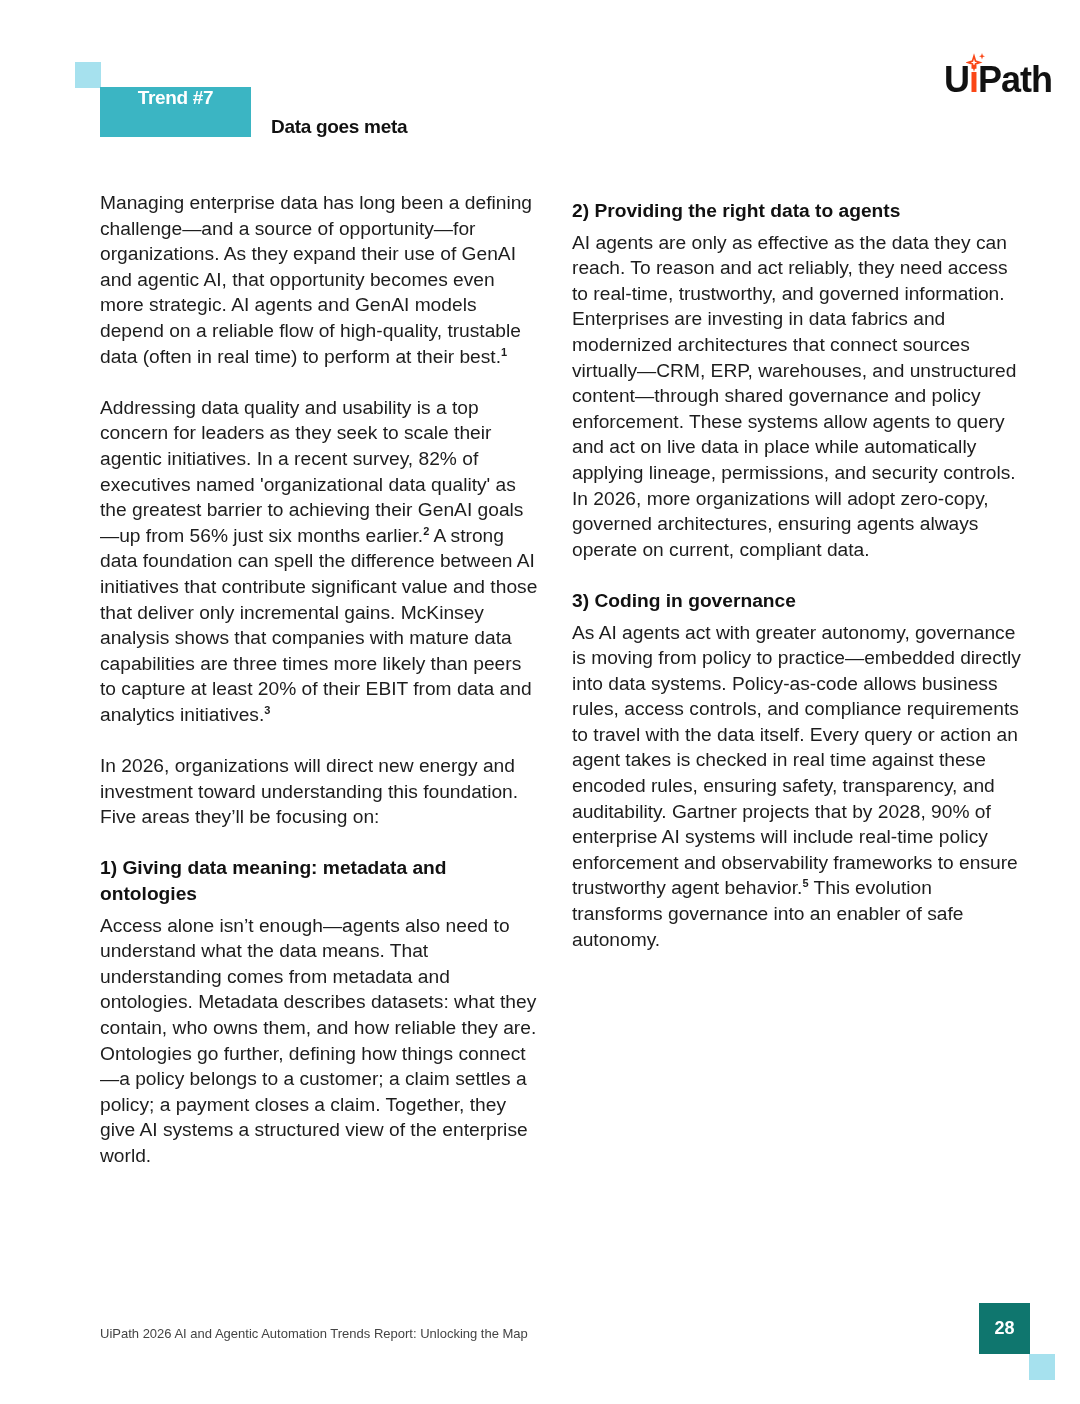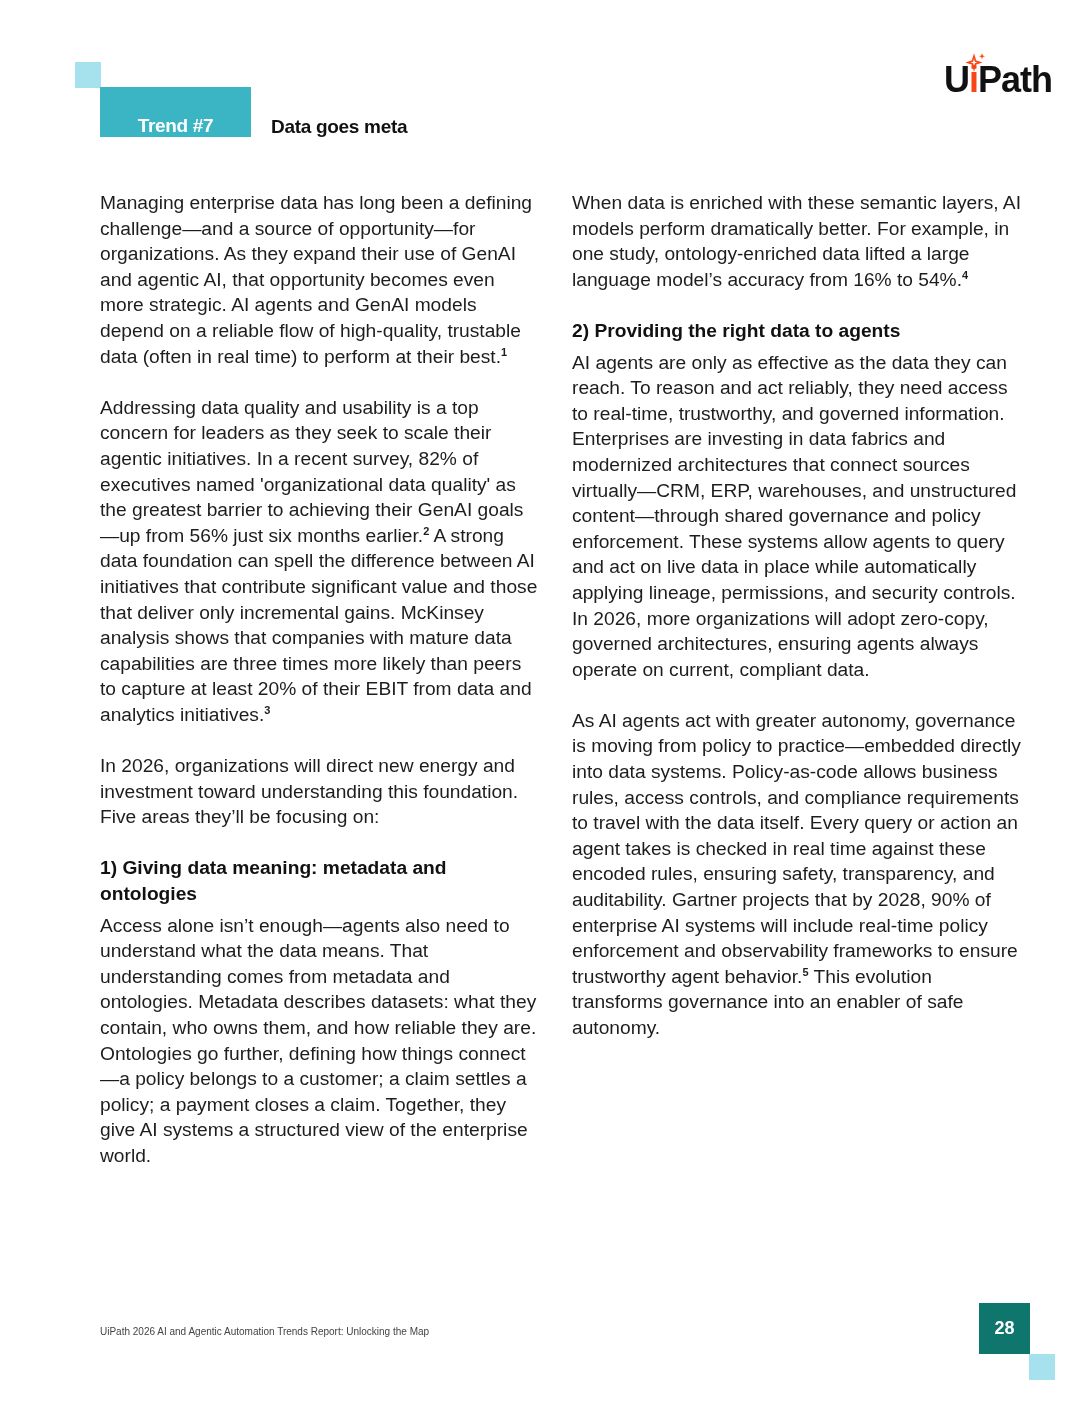--- a/index.html
+++ b/index.html
@@ -3,34 +3,34 @@
 <meta charset="utf-8">
 <style>
   html, body { margin: 0; padding: 0; }
   body {
     width: 1080px; height: 1404px; background: #ffffff; position: relative; overflow: hidden;
     font-family: "Liberation Sans", "DejaVu Sans", sans-serif; color: #1a1a1a;
   }
   .deco-square-top { position: absolute; left: 75px; top: 62px; width: 26px; height: 26px; background: #a6e1ee; }
   .trend-tag {
     position: absolute; left: 100px; top: 87px; width: 151px; height: 50px; background: #3bb5c3;
-    color: #fff; font-weight: bold; font-size: 19px; display: flex; align-items: flex-end; justify-content: center;
+    color: #fff; font-weight: bold; font-size: 19px; display: flex; align-items: flex-start; justify-content: center;
     letter-spacing: -0.3px;
   }
   .trend-title { position: absolute; left: 271px; top: 100px; font-size: 19px; font-weight: bold; color: #111; letter-spacing: -0.3px; margin-top: 16px; }
   .logo { position: absolute; left: 912px; top: 56px; width: 120px; height: 44px; margin-left: 32px; }
   .logo-text { position: absolute; left: 0; top: 2px; font-size: 36px; font-weight: bold; color: #111; letter-spacing: -1px; line-height: 44px; }
   .logo-text .i { color: #fa4616; }
   .col { position: absolute; top: 190px; width: 440px; font-size: 19.2px; line-height: 25.6px; color: #1d1d1d; }
   .col-left { left: 100px; }
   .col-right { left: 572px; width: 450px; }
   .col p { margin: 0 0 25.6px 0; }
   .col h3 { margin: 8px 0 6px 0; font-size: 19.2px; line-height: 25.6px; font-weight: bold; color: #111; }
   sup { font-size: 11px; vertical-align: top; position: relative; top: -4px; font-weight: bold; }
-  .footer { position: absolute; left: 100px; top: 1326px; font-size: 10px; color: #444; }
+  .footer { position: absolute; left: 100px; top: 1326px; font-size: 13px; color: #444; }
   .page-box {
     position: absolute; left: 979px; top: 1303px; width: 51px; height: 51px; background: #0f766e;
     color: #fff; font-weight: bold; font-size: 18px; display: flex; align-items: center; justify-content: center;
   }
   .deco-square-bottom { position: absolute; left: 1029px; top: 1354px; width: 26px; height: 26px; background: #a6e1ee; }
 </style>
 </head>
 <body>
 
 <div class="deco-square-top"></div>
@@ -49,23 +49,23 @@
 
 <div class="col col-left">
   <p><span>Managing enterprise data has long been a defining challenge—and a source of opportunity—for organizations. As they expand their use of GenAI and agentic AI, that opportunity becomes even more strategic. AI agents and GenAI models depend on a reliable flow of high-quality, trustable data (often in real time) to perform at their best.</span><sup>1</sup></p>
   <p><span>Addressing data quality and usability is a top concern for leaders as they seek to scale their agentic initiatives. In a recent survey, 82% of executives named 'organizational data quality' as the greatest barrier to achieving their GenAI goals—up from 56% just six months earlier.</span><sup>2</sup><span> A strong data foundation can spell the difference between AI initiatives that contribute significant value and those that deliver only incremental gains. McKinsey analysis shows that companies with mature data capabilities are three times more likely than peers to capture at least 20% of their EBIT from data and analytics initiatives.</span><sup>3</sup></p>
   <p>In 2026, organizations will direct new energy and investment toward understanding this foundation. Five areas they’ll be focusing on:</p>
   <h3>1) Giving data meaning: metadata and ontologies</h3>
   <p>Access alone isn’t enough—agents also need to understand what the data means. That understanding comes from metadata and ontologies. Metadata describes datasets: what they contain, who owns them, and how reliable they are. Ontologies go further, defining how things connect—a policy belongs to a customer; a claim settles a policy; a payment closes a claim. Together, they give AI systems a structured view of the enterprise world.</p>
 </div>
 
 <div class="col col-right">
-  <p><span>When data is enriched with these semantic layers, AI models perform dramatically better. For example, in one study, ontology-enriched data lifted a large language model’s accuracy from 16% to 54%.</span><sup>4</sup></p>
   <h3>2) Providing the right data to agents</h3>
   <p>AI agents are only as effective as the data they can reach. To reason and act reliably, they need access to real-time, trustworthy, and governed information. Enterprises are investing in data fabrics and modernized architectures that connect sources virtually—CRM, ERP, warehouses, and unstructured content—through shared governance and policy enforcement. These systems allow agents to query and act on live data in place while automatically applying lineage, permissions, and security controls. In 2026, more organizations will adopt zero-copy, governed architectures, ensuring agents always operate on current, compliant data.</p>
+  <h3>3) Coding in governance</h3>
   <p><span>As AI agents act with greater autonomy, governance is moving from policy to practice—embedded directly into data systems. Policy-as-code allows business rules, access controls, and compliance requirements to travel with the data itself. Every query or action an agent takes is checked in real time against these encoded rules, ensuring safety, transparency, and auditability. Gartner projects that by 2028, 90% of enterprise AI systems will include real-time policy enforcement and observability frameworks to ensure trustworthy agent behavior.</span><sup>5</sup><span> This evolution transforms governance into an enabler of safe autonomy.</span></p>
 </div>
 
 <div class="footer">UiPath 2026 AI and Agentic Automation Trends Report: Unlocking the Map</div>
 <div class="page-box">
   <span>28</span>
 </div>
 <div class="deco-square-bottom"></div>
 
 </body></html>

